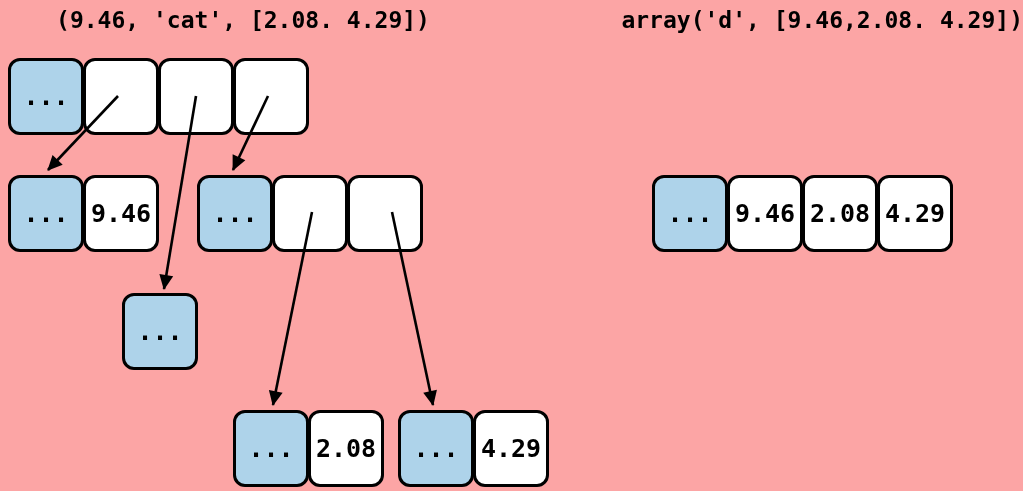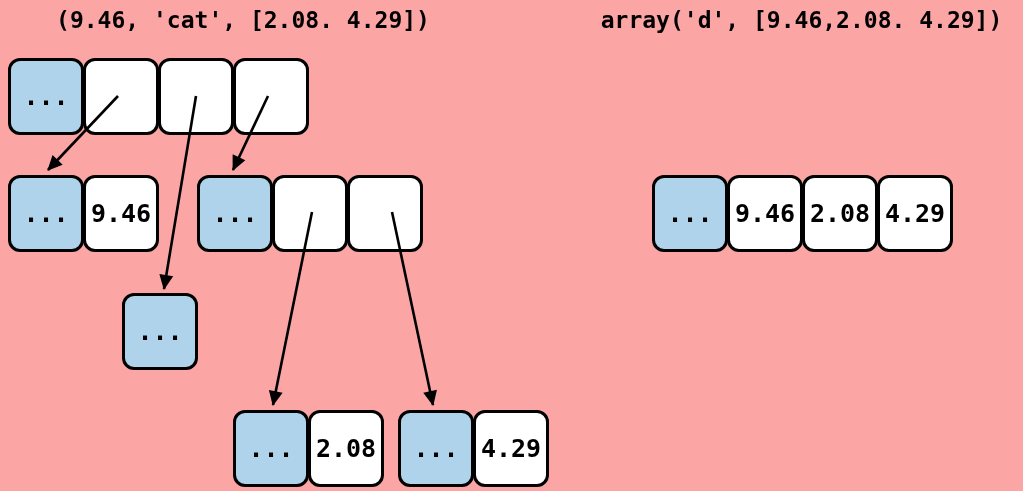--- a/index.html
+++ b/index.html
@@ -18,21 +18,21 @@
   .fig-title {
     position: absolute;
     top: 7px;
     font-size: 23px;
     font-weight: bold;
     color: var(--stroke, #000);
     text-align: center;
     white-space: pre;
   }
   .title-tuple { left: 8px;  width: 470px; }
-  .title-array { left: 580px; width: 443px; }
+  .title-array { left: 580px; width: 443px; text-align: right; }
   .obj-row {
     position: absolute;
     display: flex;
   }
   .cell {
     box-sizing: border-box;
     width: 76px;
     height: 77px;
     border: 3px solid var(--stroke, #000);
     border-radius: 12px;

